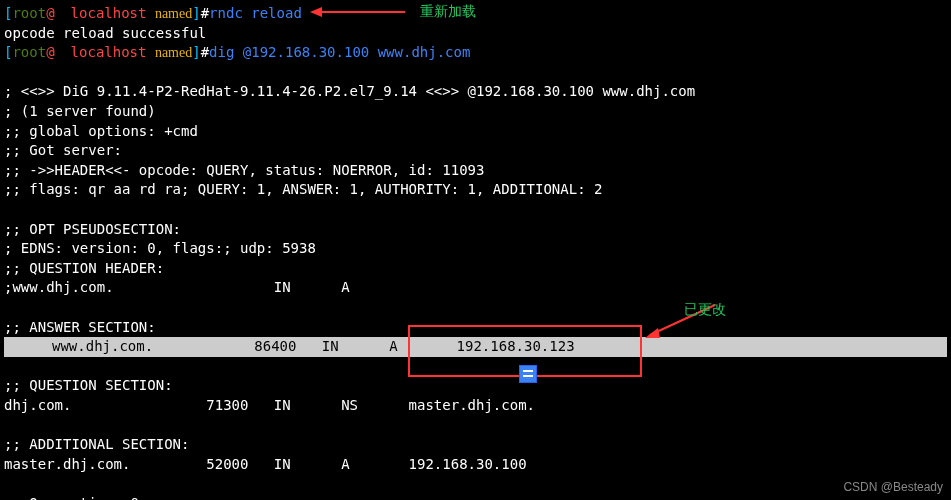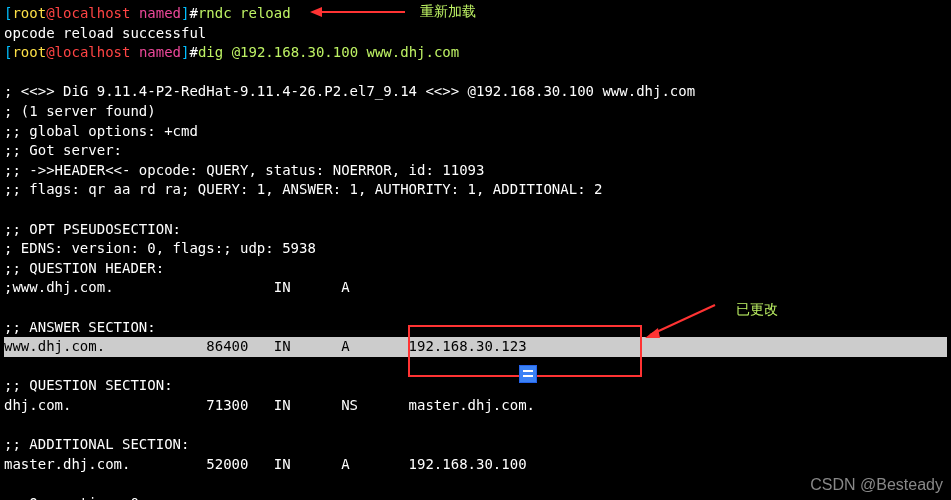--- a/index.html
+++ b/index.html
@@ -9,35 +9,36 @@
       font-family: 'Consolas', 'Monaco', monospace;
       font-size: 14px;
       line-height: 1.4;
       padding: 4px;
       width: 951px;
       height: 500px;
       overflow: hidden;
       position: relative;
     }
     .prompt-bracket { color: #00bfff; }
-    .prompt-user { color: #fde047; }
+    .prompt-user { color: #4d7c0f; }
     .prompt-at { color: #ff4444; }
-    .prompt-host { color: #ff4444; }
-    .prompt-path { color: #ec4899; }
+    .prompt-host { color: #ff4444; padding-left: 16px; }
+    .prompt-path { color: #eab308; font-family: Liberation Serif, serif; }
     .prompt-hash { color: #fff; }
-    .cmd { color: #bef264; }
+    .cmd { color: #3b82f6; }
     .line { white-space: pre; }
     .highlight-row {
       background: #ccc;
       color: #000;
       display: inline-block;
       width: 100%;
+      padding-left: 48px;
     }
     .red-annotation {
-      color: #bef264;
+      color: #22c55e;
       font-family: 'SimSun', 'Microsoft YaHei', sans-serif;
       position: absolute;
     }
     .arrow-svg { position: absolute; }
     .red-box {
       position: absolute;
       border: 2px solid #ff3333;
       pointer-events: none;
     }
     .blue-icon {
@@ -55,21 +56,21 @@
       left: 3px;
       right: 3px;
     }
     .blue-icon::before { top: 4px; }
     .blue-icon::after { top: 9px; }
     .watermark {
       position: absolute;
       bottom: 4px;
       right: 8px;
       color: #888;
-      font-size: 16px;
+      font-size: 12px;
       font-family: sans-serif;
     }
   </style>
 </head>
 <body>
 
 
 
 <div class="line"><span class="prompt-bracket">[</span><span class="prompt-user">root</span><span class="prompt-at">@</span><span class="prompt-host">localhost</span> <span class="prompt-path">named</span><span class="prompt-bracket">]</span><span class="prompt-hash">#</span><span class="cmd">rndc reload</span></div>
 <div class="line">opcode reload successful</div>
@@ -103,21 +104,21 @@
 <svg class="arrow-svg" style="left:310px; top:4px; width:100px; height:16px;">
   <line x1="95" y1="8" x2="5" y2="8" stroke="#ff3333" stroke-width="2"></line>
   <polygon points="0,8 12,3 12,13" fill="#ff3333"></polygon>
 </svg>
 <div class="red-annotation" style="left:420px; top:2px;">重新加载</div>
 
 <svg class="arrow-svg" style="left:640px; top:300px; width:80px; height:40px;">
   <line x1="75" y1="5" x2="10" y2="35" stroke="#ff3333" stroke-width="2"></line>
   <polygon points="5,38 18,28 20,38" fill="#ff3333"></polygon>
 </svg>
-<div class="red-annotation" style="left:736px; top:300px;">已更改</div>
+<div class="red-annotation" style="left:684px; top:300px;">已更改</div>
 
 <div class="red-box" style="left:408px; top:325px; width:234px; height:52px;"></div>
 
 <div class="blue-icon" style="left:519px; top:365px;"></div>
 
 <div class="watermark">CSDN @Besteady</div>
 
 
 
 

